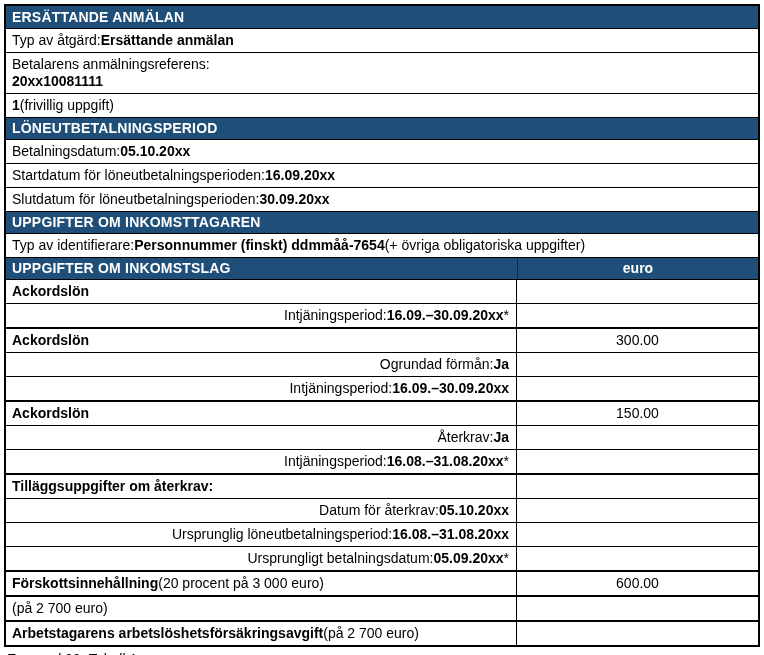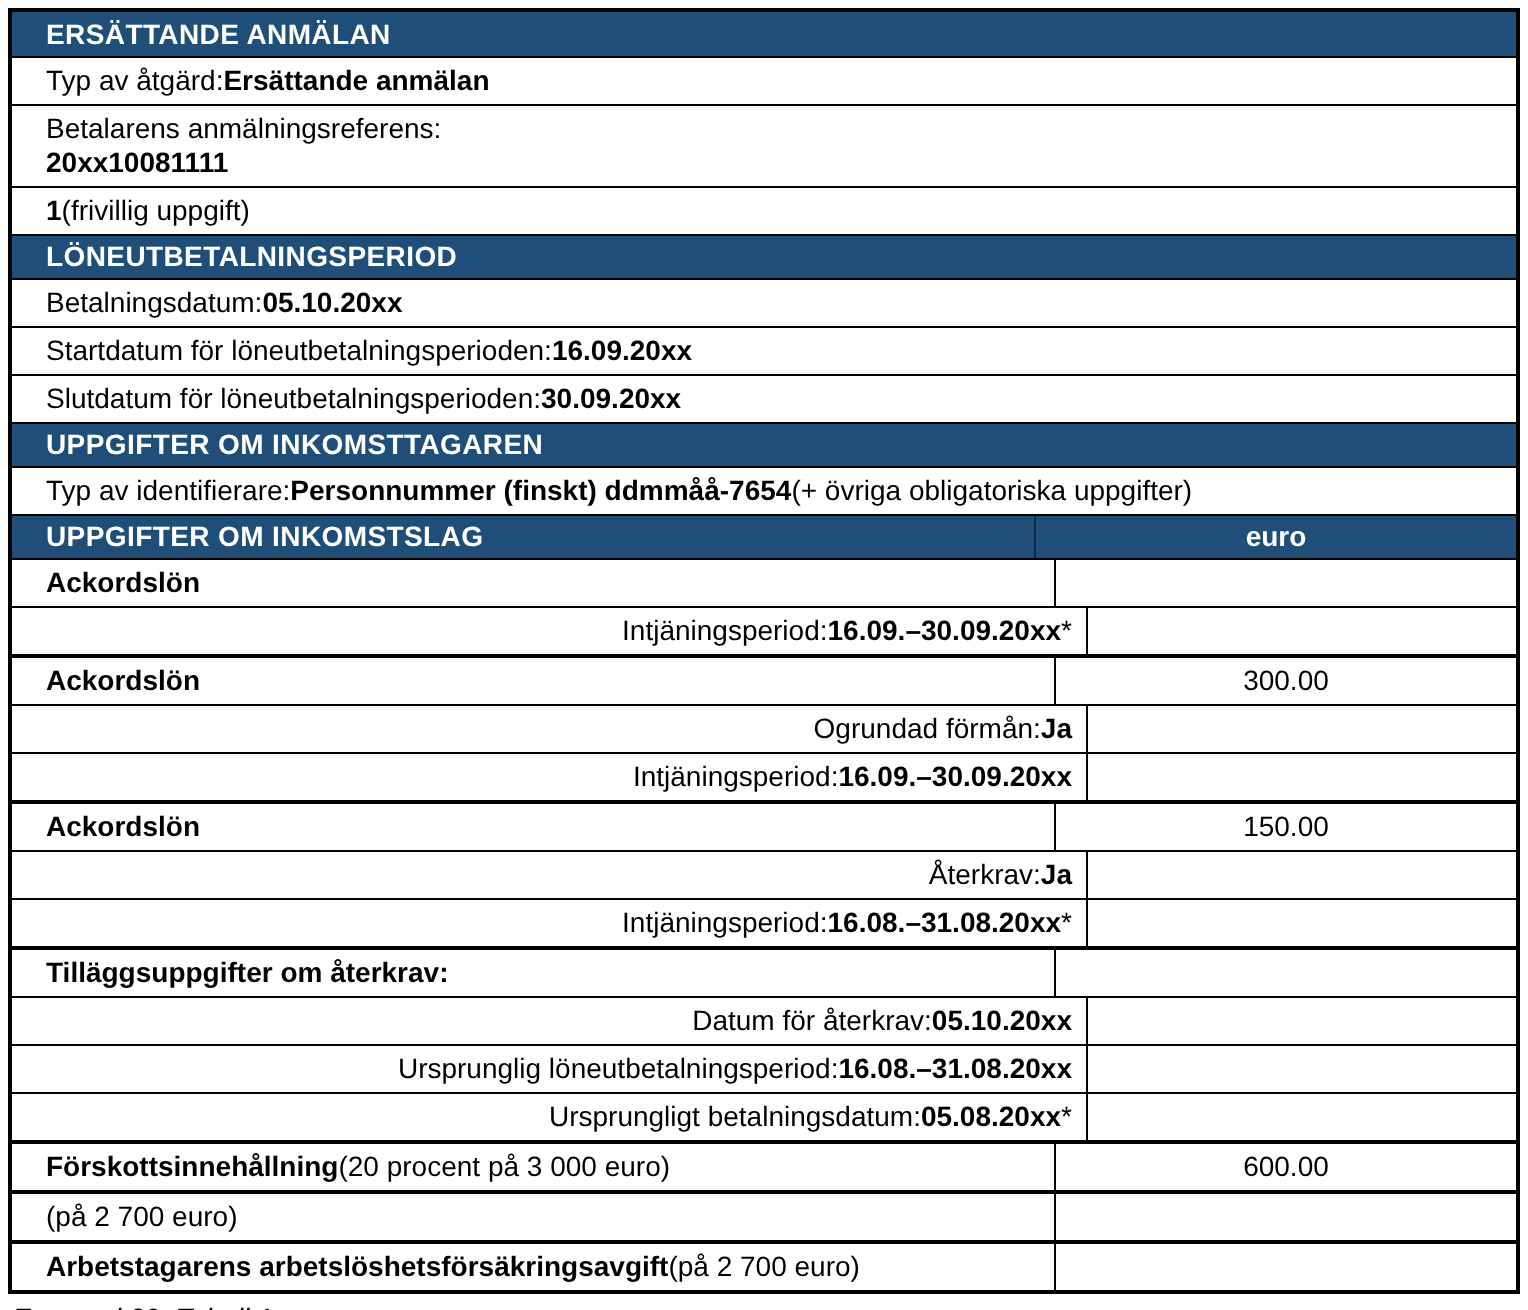--- a/index.html
+++ b/index.html
@@ -20,21 +20,20 @@
     border:2px solid var(--border-color);
     background:#fff;
   }
   .row{
     display:flex;
     align-items:stretch;
     min-height:22px;
     border-top:1px solid var(--border-color);
     font-size:14px;
     line-height:17px;
-    padding-left:11px;
   }
   .table > .row:first-child{border-top:none;}
   .row.thick{border-top:2px solid var(--border-color);}
   .row.section{
     background:var(--section-bg);
     color:var(--section-text);
     font-weight:bold;
     align-items:center;
   }
   .sec-label{flex:1 1 auto;padding:2px 0 2px 6px;letter-spacing:0.2px;}
@@ -48,21 +47,21 @@
   .cell.left{
     flex:1 1 auto;
     padding:3px 6px;
     flex-wrap:wrap;
   }
   .cell.left .ln{flex:0 0 100%;}
   .cols .cell.left{
     flex:0 0 511px;
     border-right:1px solid var(--border-color);
   }
-  .cell.left.ar{justify-content:flex-end;padding-right:7px;text-align:right;margin-left:16px;}
+  .cell.left.ar{justify-content:flex-end;padding-right:7px;text-align:right;}
   .cell.val{
     flex:1 1 auto;
     justify-content:center;
     padding:2px 4px;
   }
   .cell.val.low{align-items:flex-end;padding-bottom:3px;}
   b{font-weight:bold;}
   .caption{
     margin:4px 0 0 2px;
     font-size:14px;
@@ -200,21 +199,21 @@
       <div class="row cols">
         <div class="cell left ar">
           <span>Ursprunglig löneutbetalningsperiod: </span>
           <b>16.08.–31.08.20xx</b>
         </div>
         <div class="cell val"></div>
       </div>
       <div class="row cols">
         <div class="cell left ar">
           <span>Ursprungligt betalningsdatum: </span>
-          <b>05.08.20xx</b>
+          <b>05.09.20xx</b>
           <span>*</span>
         </div>
         <div class="cell val"></div>
       </div>
       <div class="row cols thick">
         <div class="cell left">
           <b>Förskottsinnehållning</b>
           <span> (20 procent på 3 000 euro)</span>
         </div>
         <div class="cell val low">600.00</div>

